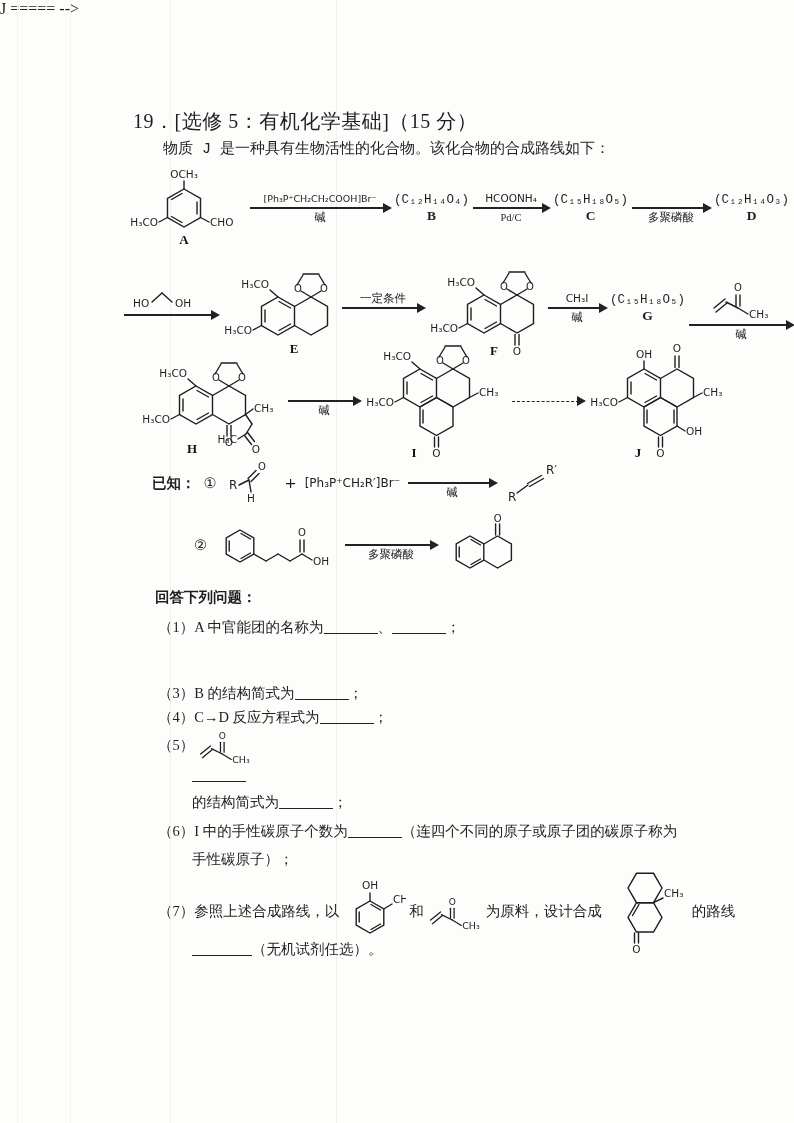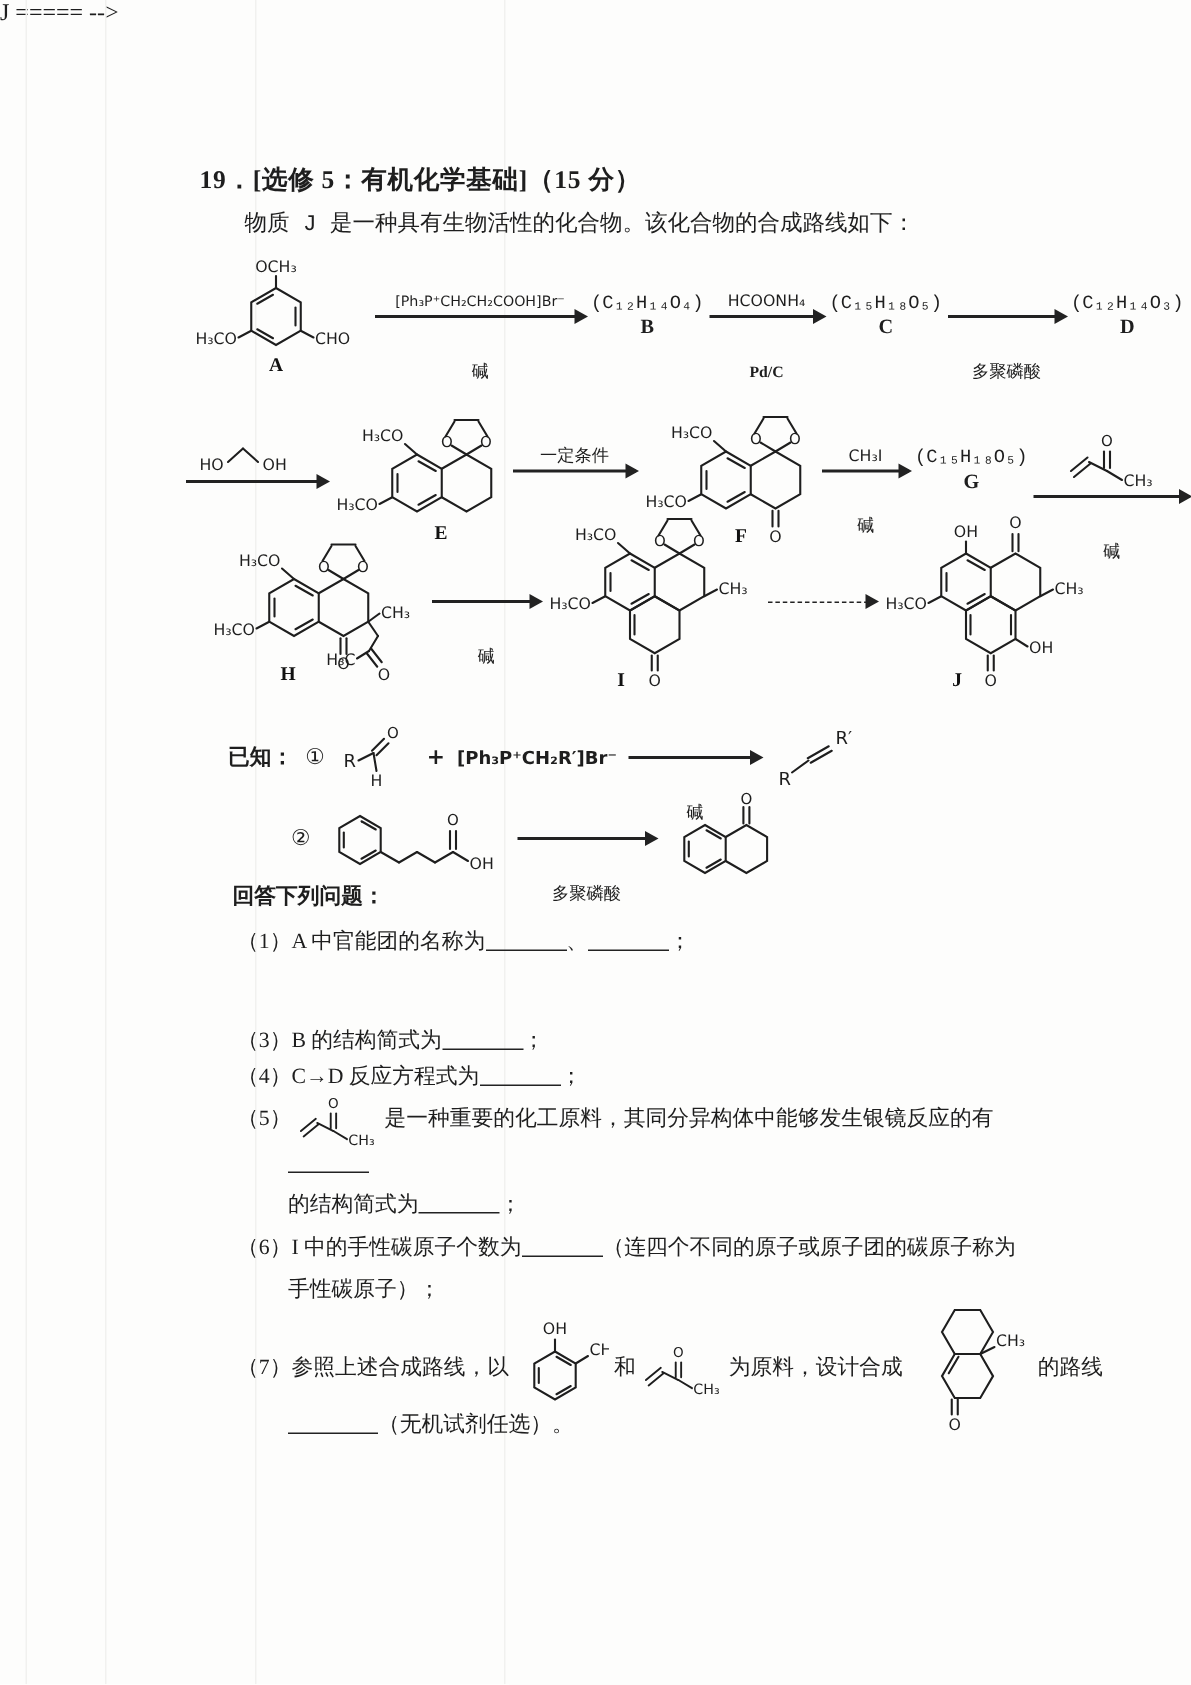--- a/index.html
+++ b/index.html
@@ -1,27 +1,27 @@
 <!DOCTYPE html>
 <html><head>
 <meta charset="utf-8">
 <style>
   html,body{margin:0;padding:0;background:#ffffff;}
   #page{position:relative;width:794px;height:1123px;background:#fdfdfc;overflow:hidden;
         font-family:"Liberation Serif",serif;color:#1e1e1e;}
   .scanline{position:absolute;top:0;bottom:0;width:1px;background:#f1f1ef;}
   .abs{position:absolute;}
   .row{display:flex;align-items:center;gap:4px;}
-  .title{font-size:17px;font-weight:bold;letter-spacing:.5px;text-align:right;}
+  .title{font-size:20px;font-weight:normal;letter-spacing:.5px;text-align:right;}
   .body-text{font-size:15px;font-family:Liberation Mono, monospace;}
-  .chem{font-family:"DejaVu Sans",sans-serif;font-weight:bold;}
+  .chem{font-family:"DejaVu Sans",sans-serif;}
   
   .arrow{display:flex;flex-direction:column;align-items:center;justify-content:center;}
   .arrow-top,.arrow-bot{min-height:14px;font-size:10.5px;line-height:13px;text-align:center;
-      font-family:"DejaVu Sans",sans-serif;display:flex;align-items:flex-end;justify-content:center;margin-top:28px;}
+      font-family:"DejaVu Sans",sans-serif;display:flex;align-items:flex-end;justify-content:center;}
   .arrow-bot{align-items:flex-start;font-family:"Liberation Serif",serif;font-size:11.5px;}
   .arrow-line{width:100%;height:1.6px;background:#222;position:relative;margin:2px 0;}
   .arrow-line::after{content:"";position:absolute;right:-2px;top:-4.2px;width:0;height:0;
       border-left:9px solid #222;border-top:5px solid transparent;border-bottom:5px solid transparent;}
   .arrow-line.dashed{height:0;background:none;border-top:1.8px dashed #222;}
   .arrow-line.dashed::after{top:-5.6px;}
   
   .fblock{display:flex;flex-direction:column;align-items:center;}
   .fformula{font-size:12.5px;font-family:Liberation Mono, monospace;}
   .cletter{font-weight:bold;font-size:13.5px;margin-top:1px;}
@@ -382,21 +382,20 @@
     <svg width="56" height="46" viewBox="0 0 62 48">
       <line x1="4" y1="34" x2="15" y2="25"></line>
       <line x1="6" y1="38" x2="17" y2="29"></line>
       <line x1="16" y1="28" x2="28" y2="34"></line>
       <line x1="26" y1="32" x2="26" y2="21"></line>
       <line x1="30" y1="32" x2="30" y2="21"></line>
       <text class="at" x="28" y="17" text-anchor="middle" style="font-size:10px">O</text>
       <line x1="28" y1="34" x2="38" y2="40"></line>
       <text class="at" x="39" y="44" text-anchor="start">CH₃</text>
     </svg>
-    <span>是一种重要的化工原料，其同分异构体中能够发生银镜反应的有</span>
   </div>
   <div class="abs qline" style="left:192px;top:766px">
     <span class="blank"></span>
   </div>
   <div class="abs qline" style="left:192px;top:793px">
     <span>的结构简式为</span><span class="blank"></span><span>；</span>
   </div>
 
   <div class="abs qline" style="left:158px;top:822px">
     <span>（6）I 中的手性碳原子个数为</span><span class="blank"></span><span>（连四个不同的原子或原子团的碳原子称为</span>

